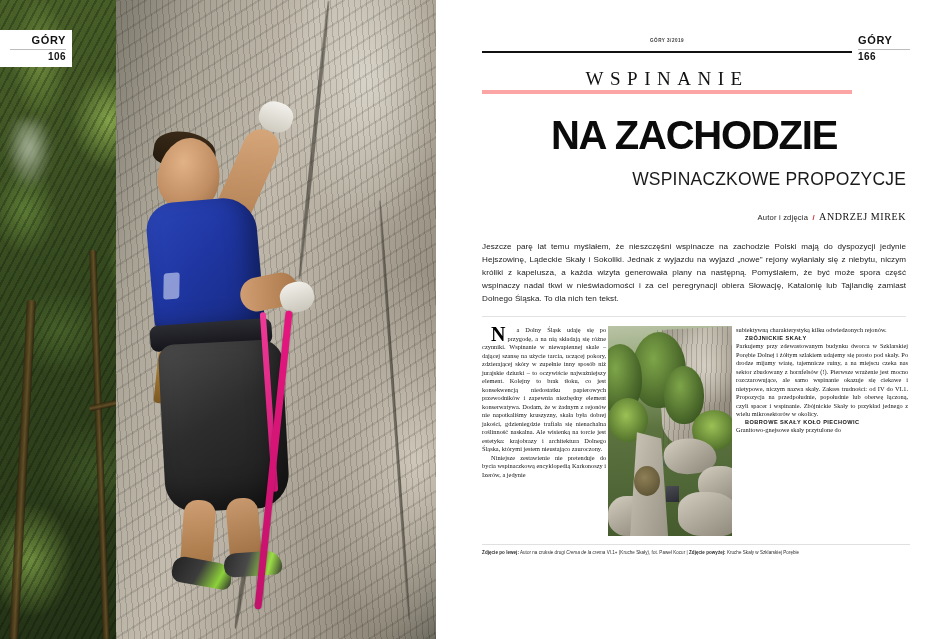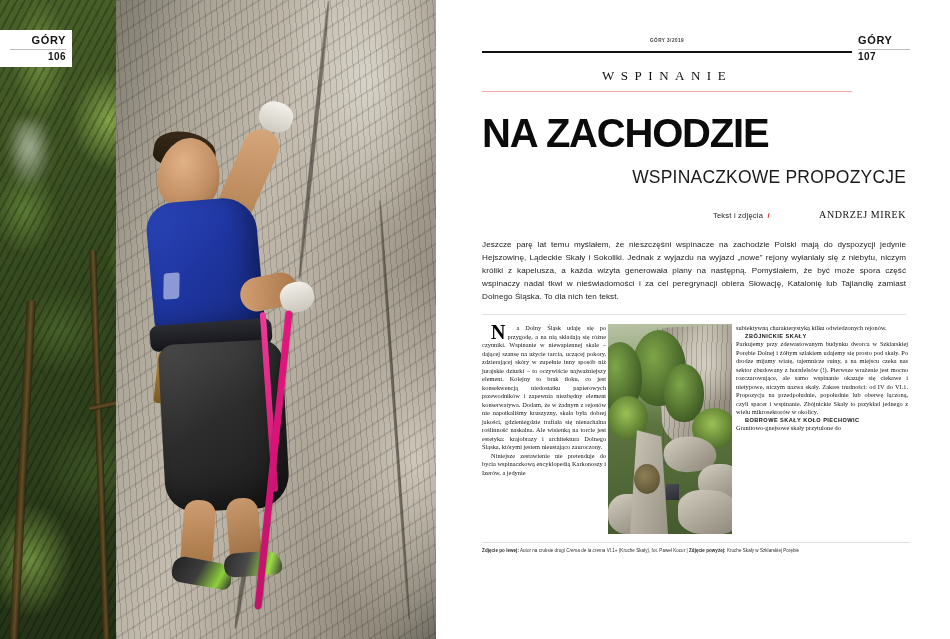--- a/index.html
+++ b/index.html
@@ -181,43 +181,43 @@
     position:absolute;left:0;right:58px;top:0;text-align:center;
     font-size:4.6px;letter-spacing:.5px;color:#3a3a3a;font-weight:700;
   }
   .folio-right{
     position:absolute;right:0;top:-3px;width:52px;text-align:left;padding-left:6px;
   }
 
   .section-title{
     margin:6px 58px 0 0;text-align:center;
     font-family:"Liberation Serif",serif;
-    font-size:13px;letter-spacing:6.5px;color:#111;font-weight:400;
-    padding-bottom:7px;border-bottom:1px solid #fca5a5;
+    font-size:19px;letter-spacing:6.5px;color:#111;font-weight:400;
+    border-bottom:4px solid #fca5a5;
   }
 
   .headline{
-    margin:22px 4px 0 0;text-align:left;
+    margin:22px 4px 0 0;text-align:center;
     font-family:"Liberation Sans",sans-serif;
     font-weight:700;font-size:40px;line-height:.96;letter-spacing:-1.2px;color:#0b0b0b;
   }
   .headline .l2{display:block;}
 
   .subhead{
     margin:14px 4px 16px 0;text-align:right;
     font-weight:400;font-size:17.5px;line-height:1.28;letter-spacing:.2px;color:#1a1a1a;
   }
   .subhead .s2{display:block;}
 
   .byline{
     margin:20px 4px 0 0;text-align:right;font-size:7.6px;color:#222;letter-spacing:.2px;
   }
   .byline .slash{color:#d42027;font-weight:700;margin:0 2px;}
   .byline .name{
-    font-family:"Liberation Serif",serif;font-size:10px;letter-spacing:.6px;color:#111;margin-left:45px;
+    font-family:"Liberation Serif",serif;font-size:10px;letter-spacing:.6px;color:#111;
   }
 
   .lede{
     margin:18px 4px 0 0;text-align:justify;
     font-size:8.1px;line-height:1.62;color:#1b1b1b;letter-spacing:.05px;
     padding-bottom:11px;border-bottom:1px solid #e2e2e2;
   }
 
   
   .body-wrap{position:relative;margin-top:9px;height:210px;}
@@ -357,36 +357,36 @@
 
   <div class="page-right">
     <div class="rp-inner">
 
       <div class="kicker-row">
         <div class="kicker-rule"></div>
         <div class="kicker-txt">GÓRY 3/2019</div>
         <div class="folio-right">
           <div class="folio-brand">GÓRY</div>
           <div class="folio-rule"></div>
-          <div class="folio-num">107</div>
+          <div class="folio-num">166</div>
         </div>
       </div>
 
       <div class="section-title">WSPINANIE</div>
 
       <h1 class="headline">
         <span>NA ZACHODZIE</span>
       </h1>
 
       <div class="subhead">
         <span>WSPINACZKOWE PROPOZYCJE</span>
       </div>
 
       <div class="byline">
-        <span>Tekst i zdjęcia</span>
+        <span>Autor i zdjęcia</span>
         <span class="slash">/</span>
         <span class="name">ANDRZEJ MIREK</span>
       </div>
 
       <div class="lede">Jeszcze parę lat temu myślałem, że nieszczęśni wspinacze na zachodzie Polski mają do dyspozycji jedynie Hejszowinę, Lądeckie Skały i Sokoliki. Jednak z wyjazdu na wyjazd „nowe" rejony wyłaniały się z niebytu, niczym króliki z kapelusza, a każda wizyta generowała plany na następną. Pomyślałem, że być może spora część wspinaczy nadal tkwi w nieświadomości i za cel peregrynacji obiera Słowację, Katalonię lub Tajlandię zamiast Dolnego Śląska. To dla nich ten tekst.</div>
 
       <div class="body-wrap">
 
         <div class="col col-1">
           <p><span class="dropcap">N</span><span>a Dolny Śląsk udaję się po przygodę, a na nią składają się różne czynniki. Wspinanie w niewapiennej skale – dającej szansę na użycie tarcia, uczącej pokory, zdzierającej skóry w zupełnie inny sposób niż jurajskie dziurki – to oczywiście najważniejszy element. Kolejny to brak tłoku, co jest konsekwencją niedostatku papierowych przewodników i zapewnia niezbędny element konserwatywa. Dodam, że w żadnym z rejonów nie napotkaliśmy kruszyzny, skała była dobrej jakości, gdzieniegdzie trafiała się nienachalna roślinność naskalna. Ale wisienką na torcie jest estetyka: krajobrazy i architektura Dolnego Śląska, którymi jestem nieustająco zauroczony.</span></p>

